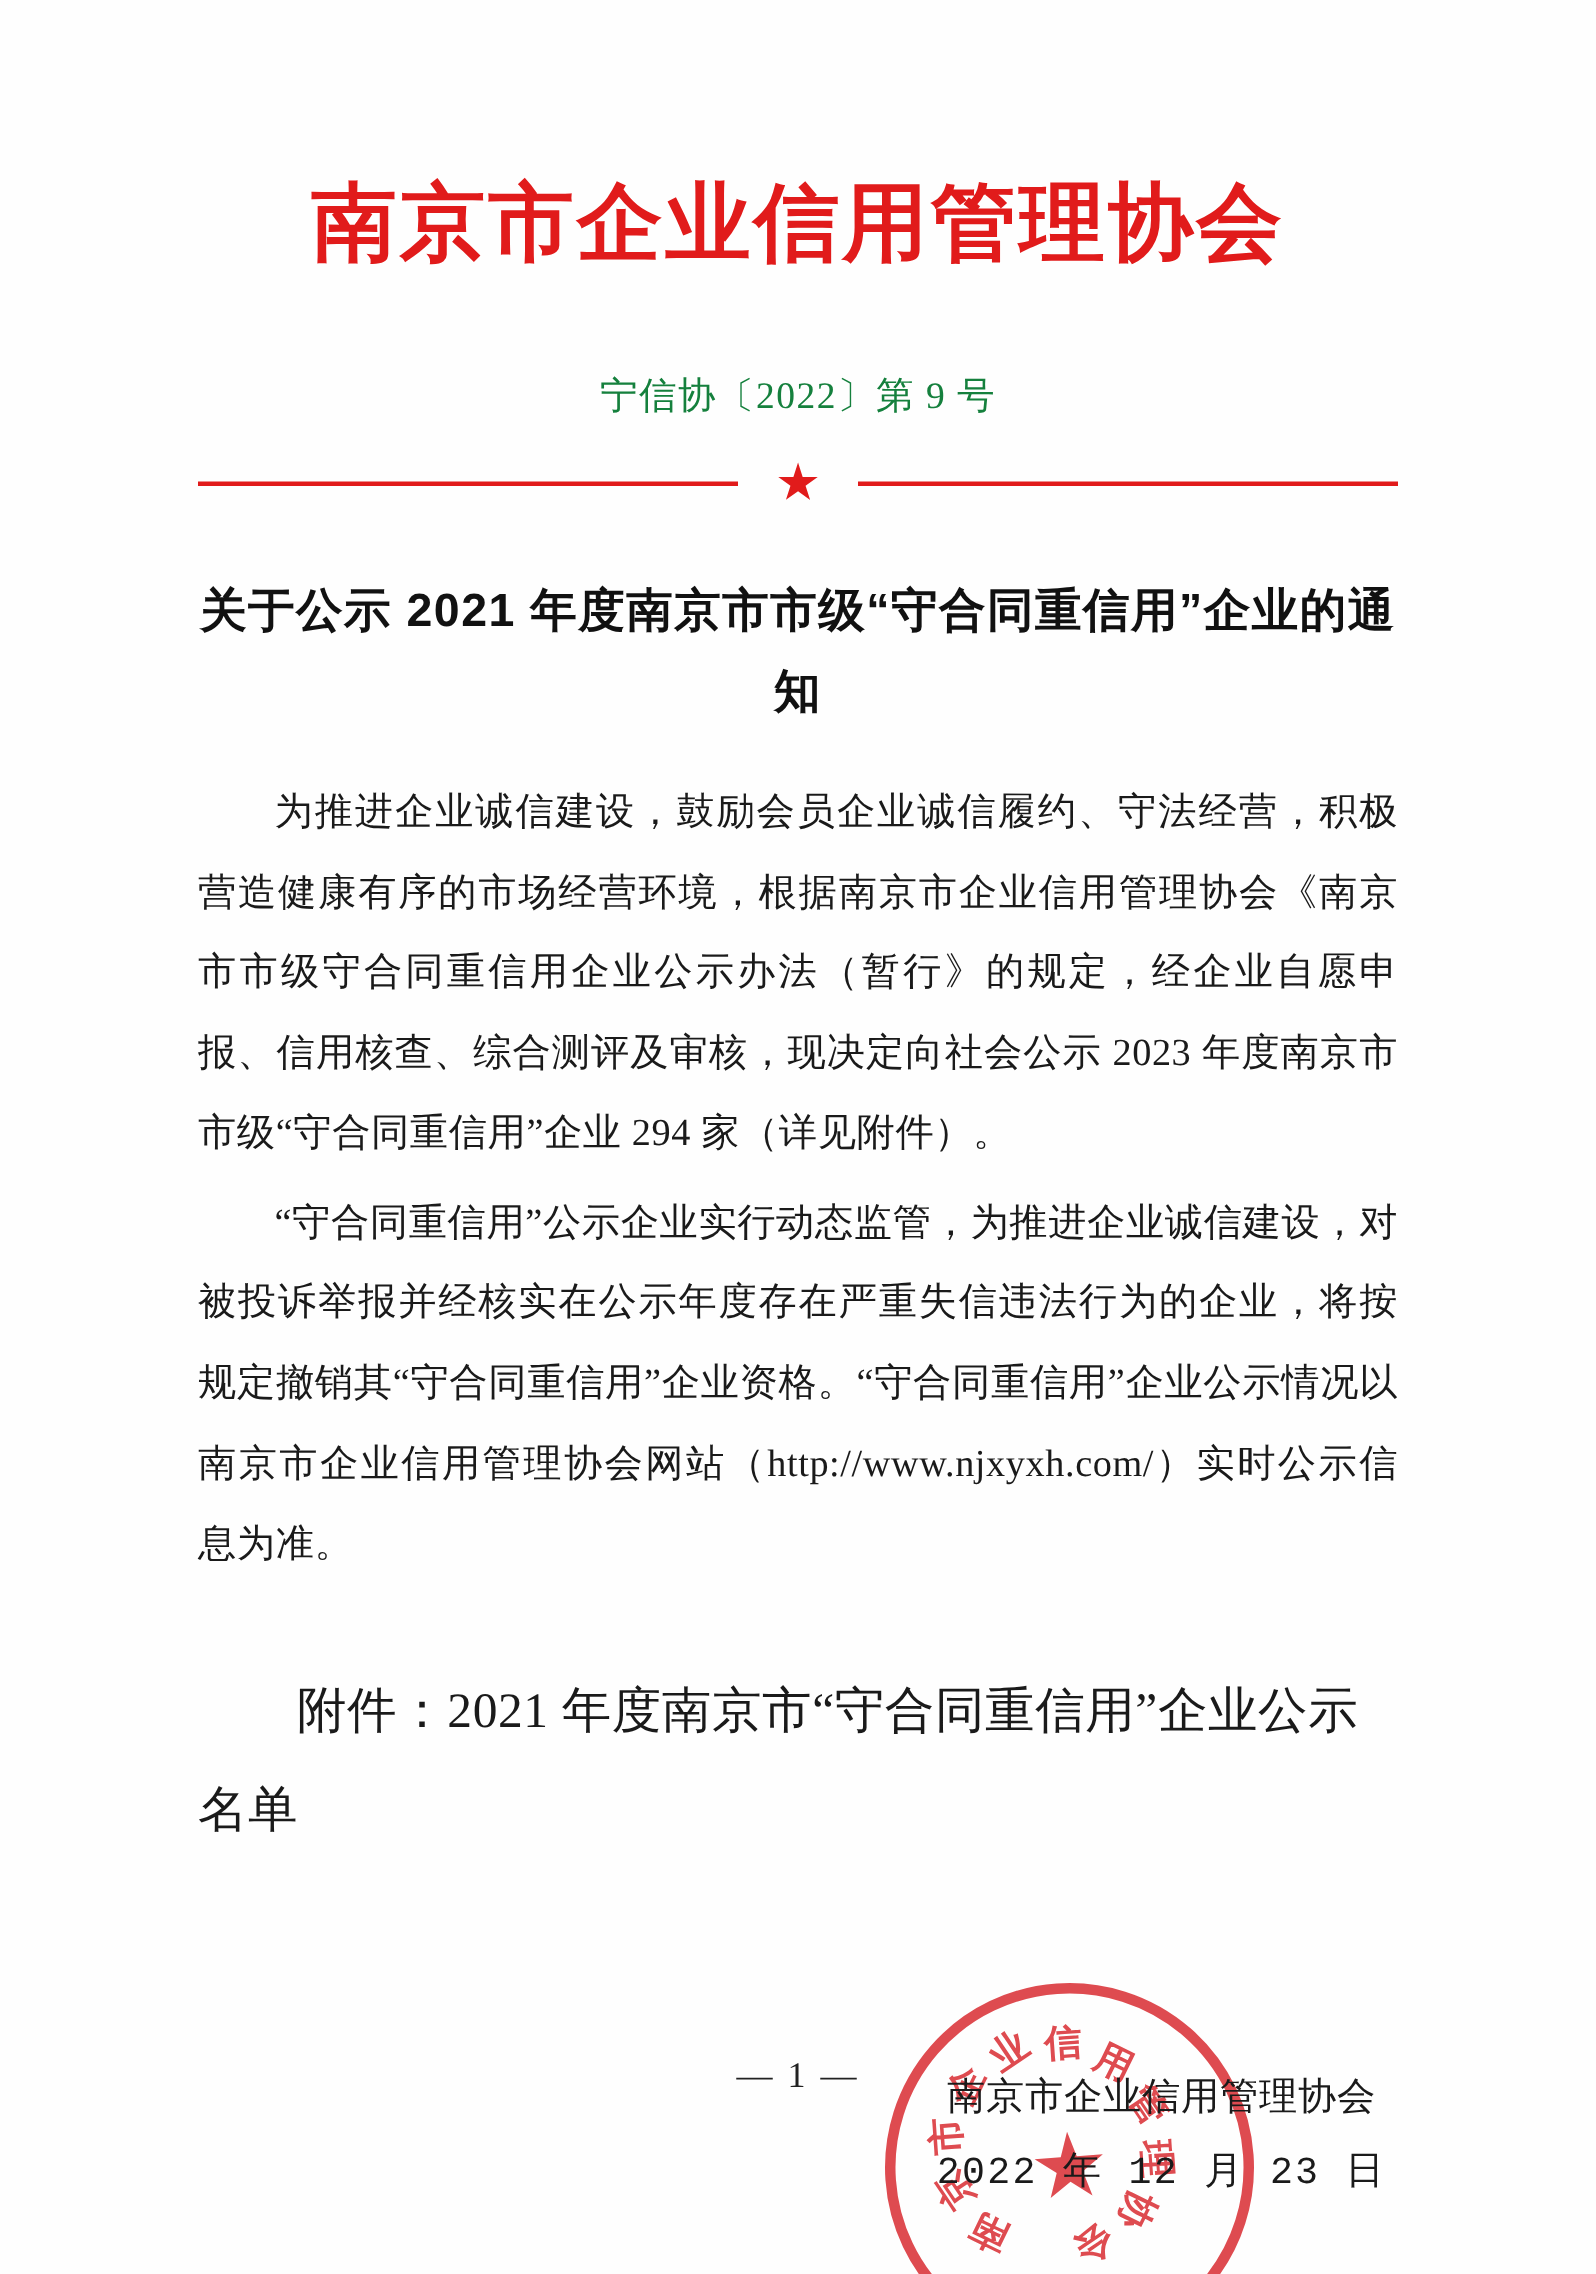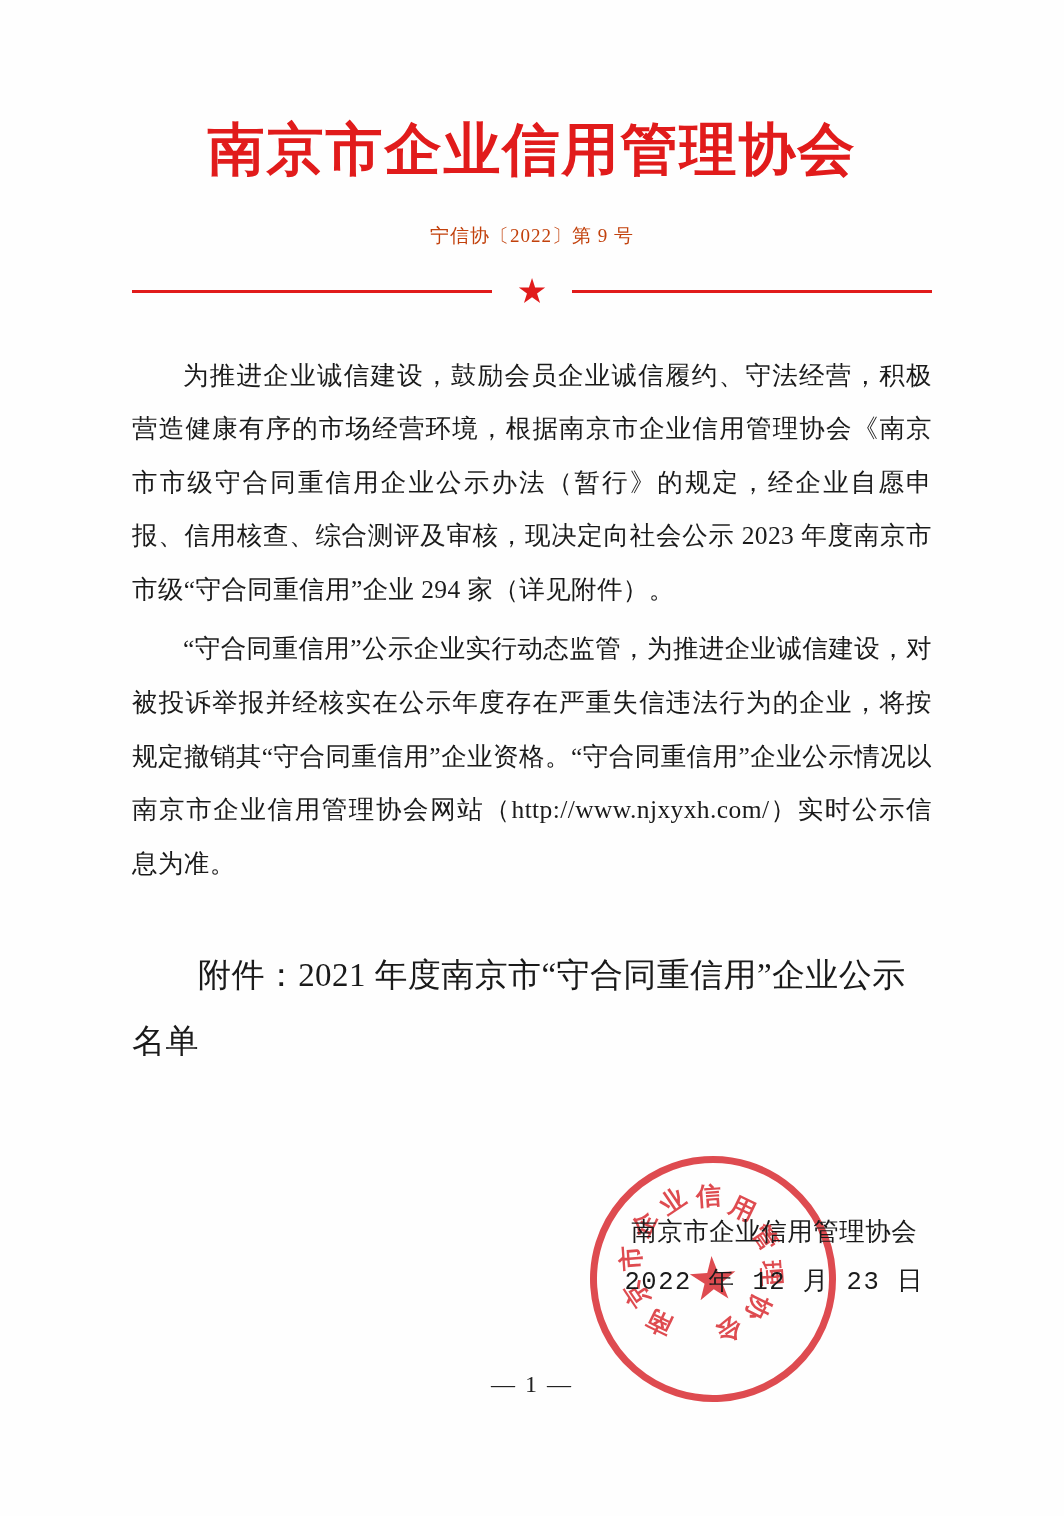--- a/index.html
+++ b/index.html
@@ -29,24 +29,24 @@
     color: #e11b1b;
     font-family: "Liberation Sans", "DejaVu Sans", sans-serif;
     font-weight: bold;
     font-size: 57px;
     letter-spacing: 2px;
     line-height: 1.1;
     margin: 0;
     white-space: nowrap;
   }
   .doc-number {
-    margin-top: 42px;
-    font-size: 19px;
+    margin-top: 66px;
+    font-size: 25px;
     letter-spacing: 1px;
-    color: #c2410c;
+    color: #15803d;
   }
   .red-rule {
     margin: 30px auto 0;
     width: 800px;
     height: 24px;
     position: relative;
   }
   .red-rule .line {
     position: absolute;
     top: 11px;
@@ -173,20 +173,21 @@
     <h1 class="org-title">南京市企业信用管理协会</h1>
     <div class="doc-number">宁信协〔2022〕第 9 号</div>
     <div class="red-rule">
       <span class="line left"></span>
       <span class="star">★</span>
       <span class="line right"></span>
     </div>
   </div>
 
   <div class="doc-body">
+    <h2 class="doc-title">关于公示 2021 年度南京市市级“守合同重信用”企业的通知</h2>
 
     <p class="para">为推进企业诚信建设，鼓励会员企业诚信履约、守法经营，积极营造健康有序的市场经营环境，根据南京市企业信用管理协会《南京市市级守合同重信用企业公示办法（暂行》的规定，经企业自愿申报、信用核查、综合测评及审核，现决定向社会公示 2023 年度南京市市级“守合同重信用”企业 294 家（详见附件）。</p>
     <p class="para">“守合同重信用”公示企业实行动态监管，为推进企业诚信建设，对被投诉举报并经核实在公示年度存在严重失信违法行为的企业，将按规定撤销其“守合同重信用”企业资格。“守合同重信用”企业公示情况以南京市企业信用管理协会网站（http://www.njxyxh.com/）实时公示信息为准。</p>
 
     <p class="attachment">附件：2021 年度南京市“守合同重信用”企业公示名单</p>
 
     <div class="sign-block">
       <div class="seal">
         <div class="seal-text" id="seal-ring">
             <span style="transform: translate(-54px, 60.4782px) rotate(-150deg);">南</span>

